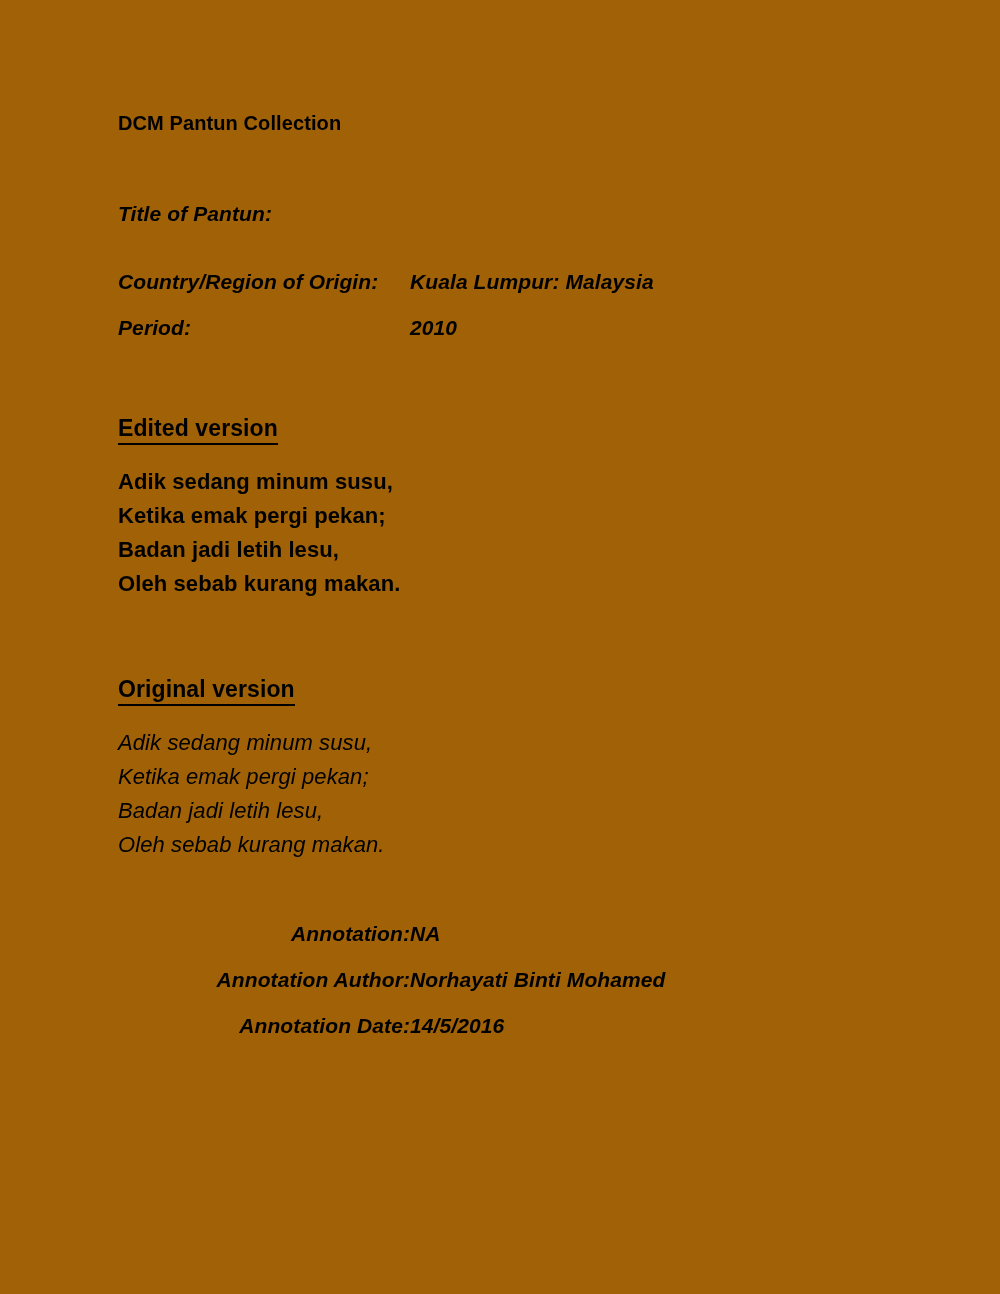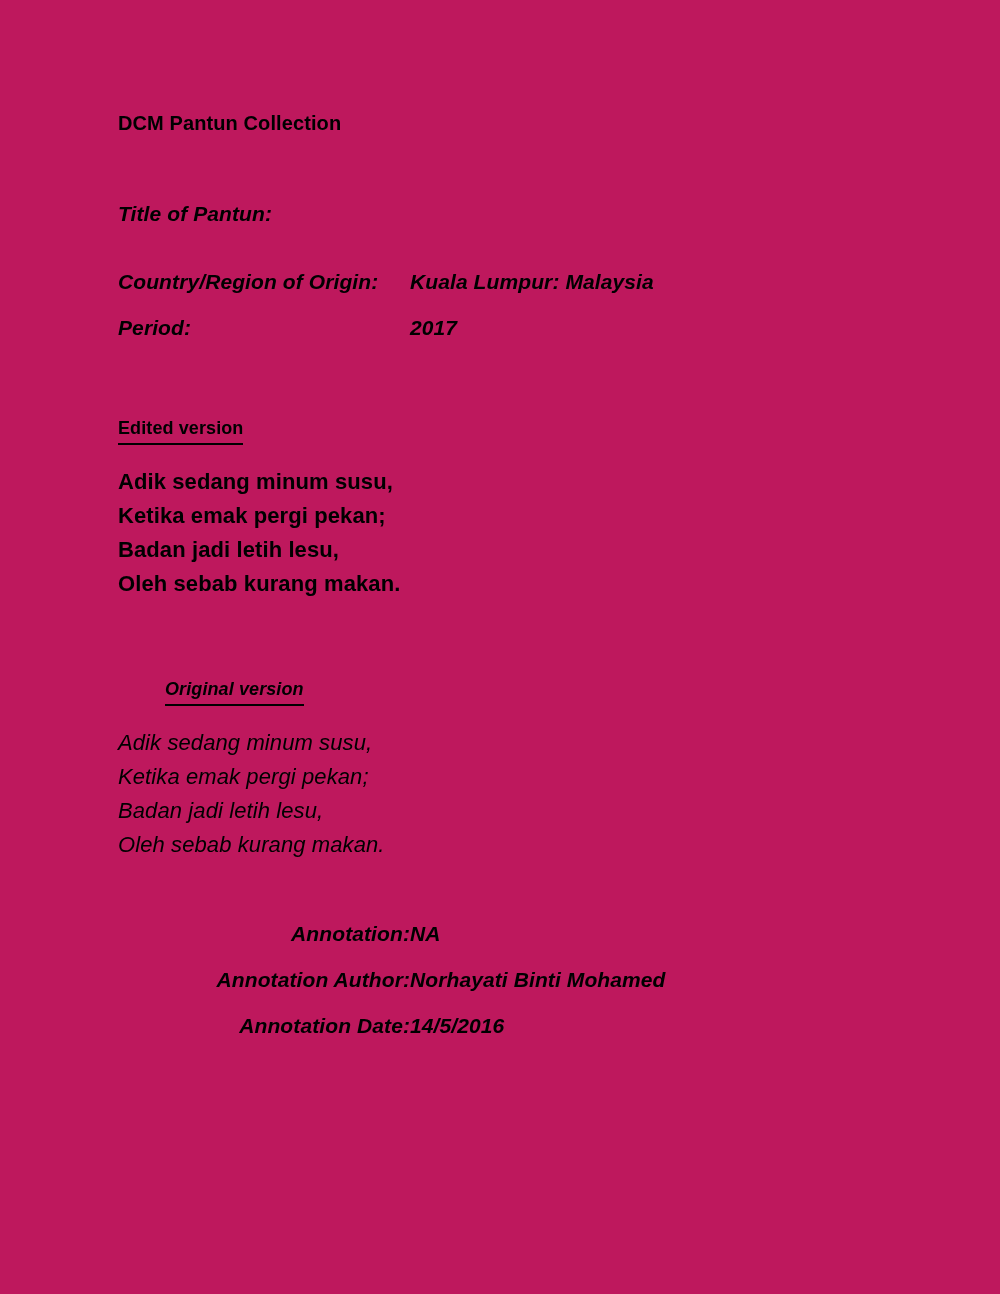--- a/index.html
+++ b/index.html
@@ -14,21 +14,21 @@
     font-family: "Liberation Sans", sans-serif;
     color: #000000;
     -webkit-font-smoothing: antialiased;
   }
 
   .page {
     position: absolute;
     left: 0; top: 0;
     width: 1000px;
     height: 1294px;
-    background: #be185d;
+    background: #a16207;
     overflow: hidden;
   }
 
   .content {
     position: absolute;
     left: 118px;
     top: 110px;
     width: 800px;
   }
 
@@ -63,31 +63,29 @@
     width: 292px;
     flex: 0 0 292px;
     white-space: nowrap;
   }
   .meta-value {
     white-space: nowrap;
   }
 
   
   .section-heading {
-    font-size: 18px;
+    font-size: 23px;
     font-weight: bold;
     line-height: 28px;
     letter-spacing: 0.1px;
     display: inline-block;
     border-bottom: 2.5px solid #000;
     padding-bottom: 1px;
   }
   .section-heading.italic {
-    font-style: italic;
-    margin-left: 47px;
   }
 
   .section-edited {
     margin-top: 74px;
   }
   .section-original {
     margin-top: 74px;
   }
 
   
@@ -130,21 +128,21 @@
       <div class="meta-row">
       </div>
 
       <div class="meta-row">
         <span class="meta-label">Country/Region of Origin:</span>
         <span class="meta-value">Kuala Lumpur: Malaysia</span>
       </div>
 
       <div class="meta-row">
         <span class="meta-label">Period:</span>
-        <span class="meta-value">2017</span>
+        <span class="meta-value">2010</span>
       </div>
 
     </div>
 
     <div class="section-edited">
       <div>
         <span class="section-heading">Edited version</span>
       </div>
       <div class="verse bold">
         <div class="verse-line">Adik sedang minum susu,</div>

